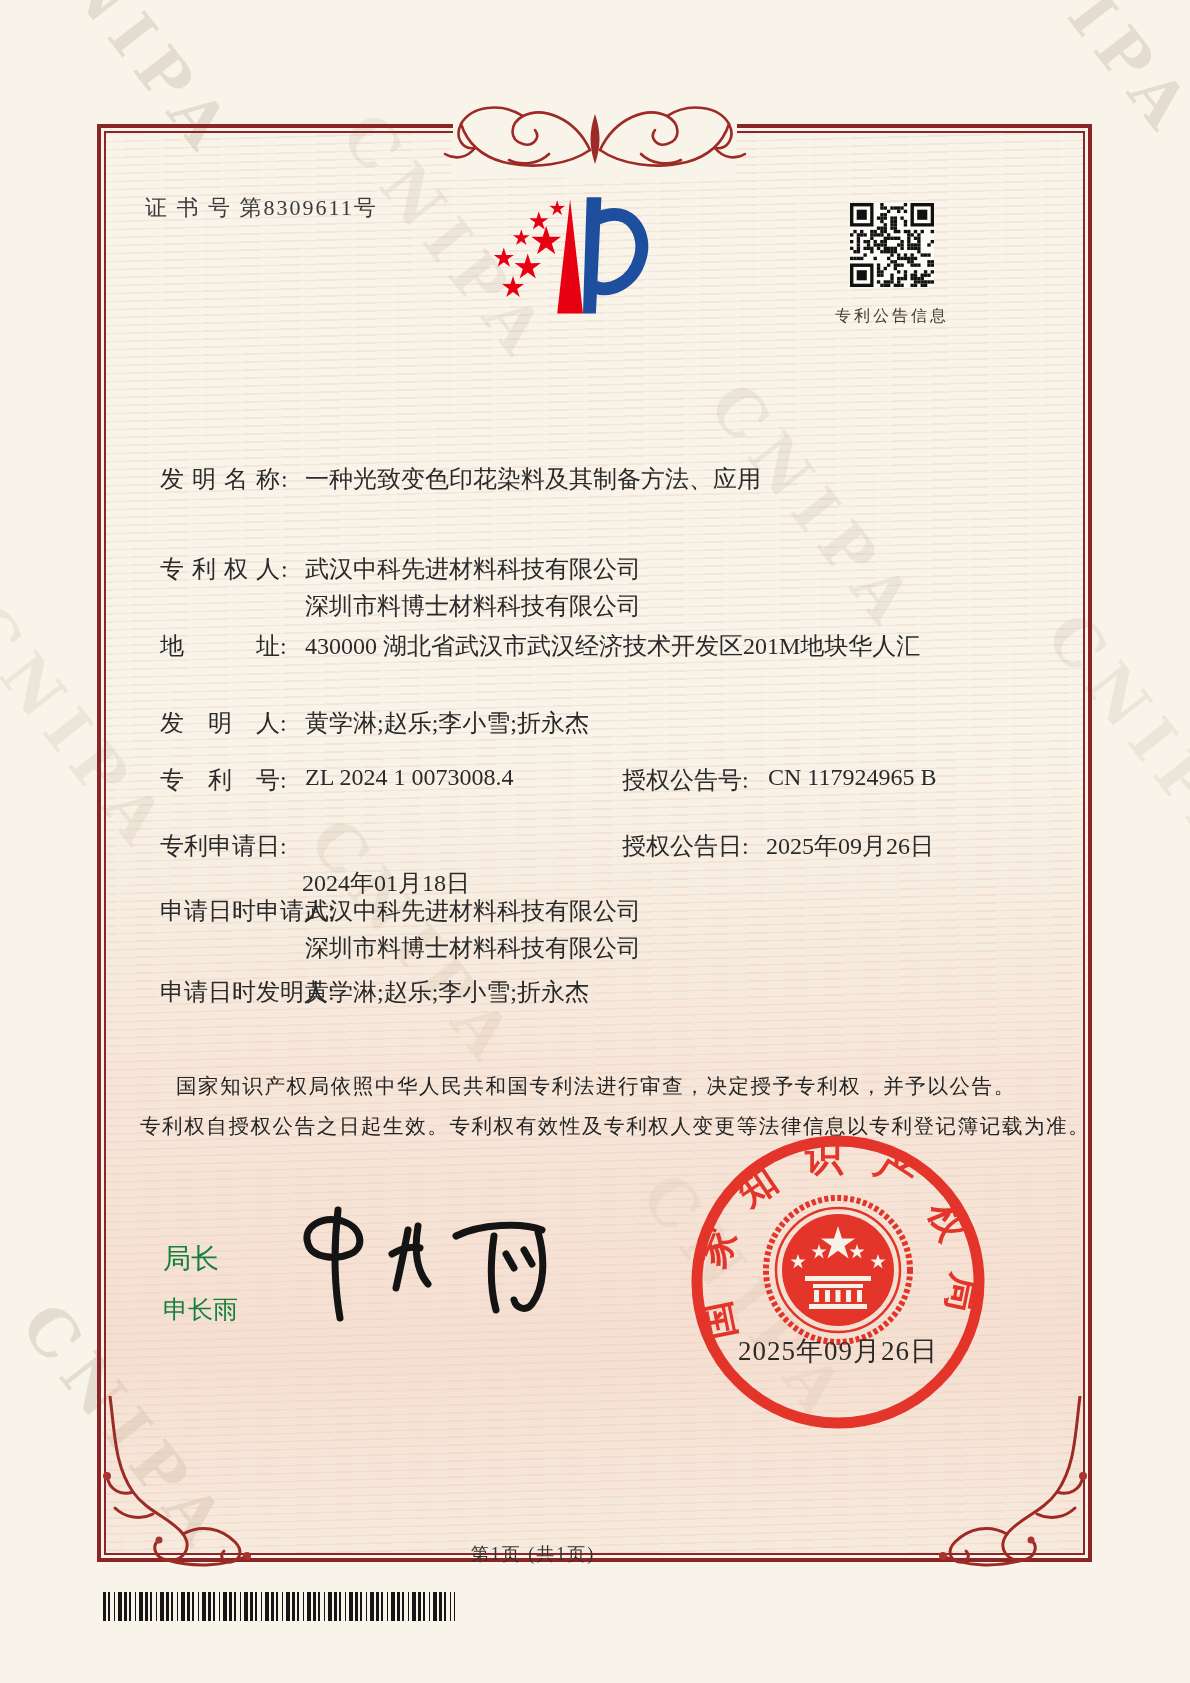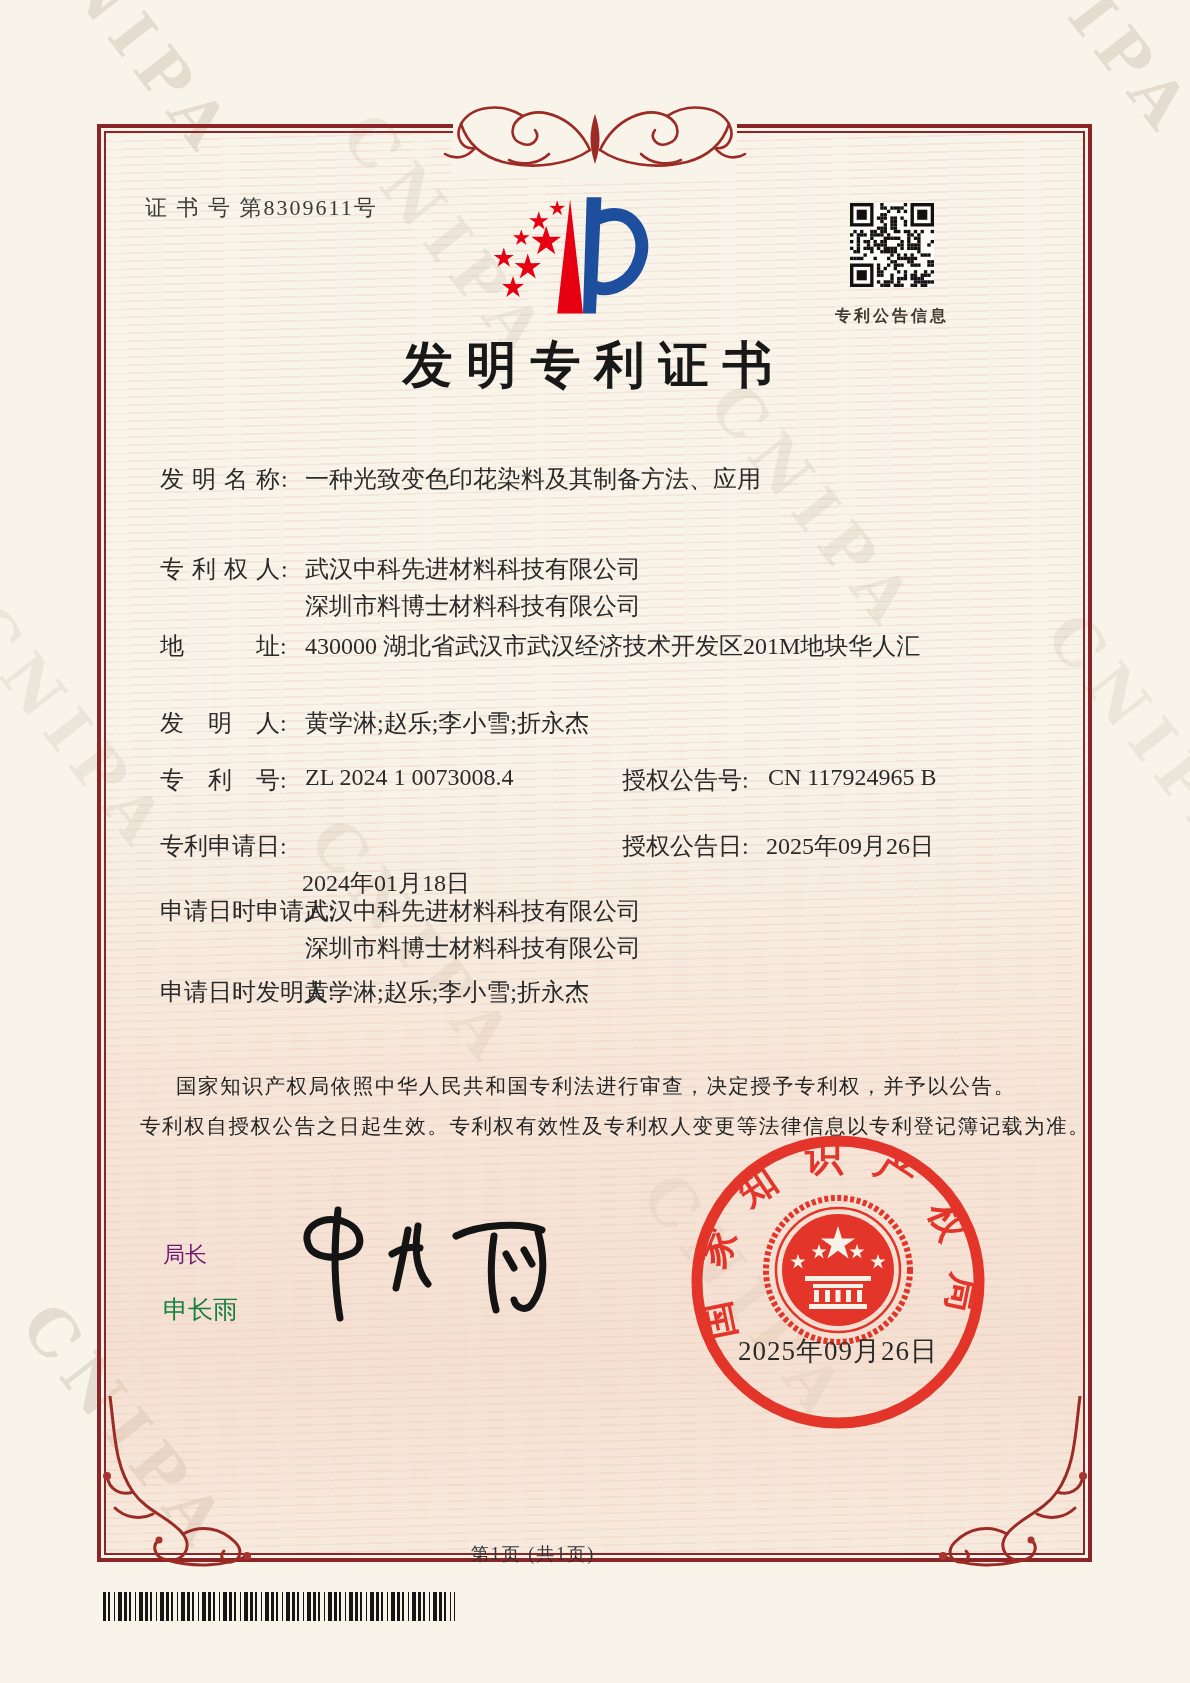--- a/index.html
+++ b/index.html
@@ -320,23 +320,22 @@
           <rect x="3.4" y="3.4" width="16.8" height="16.8" fill="#fdfcf8"></rect>
           <rect x="6.7" y="6.7" width="10.1" height="10.1"></rect>
         </g>
       <g transform="translate(0,60.5)">
           <rect width="23.5" height="23.5"></rect>
           <rect x="3.4" y="3.4" width="16.8" height="16.8" fill="#fdfcf8"></rect>
           <rect x="6.7" y="6.7" width="10.1" height="10.1"></rect>
         </g>
     </g>
   </svg>
-  <div class="t qr-label" style="left:817px;top:306px;width:150px;font-weight:bold;">专利公告信息</div>
-
-  <div class="t title" style="left:97px;top:332px;width:995px;">发明专利证书</div>
+  <div class="t qr-label" style="left:817px;top:306px;width:150px;">专利公告信息</div>
+
 
   <div class="t field" style="left:160px;top:463px;letter-spacing:1px;">发 明 名 称:</div>
   <div class="t field" style="left:305px;top:463px;">一种光致变色印花染料及其制备方法、应用</div>
 
   <div class="t field" style="left:160px;top:553px;letter-spacing:1px;">专 利 权 人:</div>
   <div class="t field" style="left:305px;top:553px;">武汉中科先进材料科技有限公司</div>
   <div class="t field" style="left:305px;top:590px;">深圳市料博士材料科技有限公司</div>
 
   <div class="t field" style="left:160px;top:630px;">地　　　址:</div>
   <div class="t field" style="left:305px;top:630px;">430000 湖北省武汉市武汉经济技术开发区201M地块华人汇</div>
@@ -357,21 +356,21 @@
   <div class="t field" style="left:160px;top:895px;">申请日时申请人:</div>
   <div class="t field" style="left:305px;top:895px;">武汉中科先进材料科技有限公司</div>
   <div class="t field" style="left:305px;top:932px;">深圳市料博士材料科技有限公司</div>
 
   <div class="t field" style="left:160px;top:976px;">申请日时发明人:</div>
   <div class="t field" style="left:305px;top:976px;">黄学淋;赵乐;李小雪;折永杰</div>
 
   <div class="t legal" style="left:140px;top:1112px;">专利权自授权公告之日起生效。专利权有效性及专利权人变更等法律信息以专利登记簿记载为准。</div>
   <div class="t legal" style="left:176px;top:1072px;">国家知识产权局依照中华人民共和国专利法进行审查，决定授予专利权，并予以公告。</div>
 
-  <div class="t sans" style="left:163px;top:1240px;font-size:22px;color:#701a75;">局长</div>
+  <div class="t sans" style="left:163px;top:1240px;font-size:28px;color:#15803d;">局长</div>
   <div class="t sans" style="left:163px;top:1293px;font-size:25px;color:#15803d;">申长雨</div>
 
   <svg style="position:absolute;left:280px;top:1192px;" width="300" height="140" viewBox="0 0 300 140">
     <g fill="none" stroke="#141414" stroke-width="7" stroke-linecap="round" stroke-linejoin="round">
       <path d="M58,18 C54,52 54,92 60,126"></path>
       <path d="M28,52 C22,34 42,24 62,29 C82,35 86,56 70,62 C56,68 32,66 28,52"></path>
       <path d="M128,38 C124,60 120,78 116,96"></path>
       <path d="M112,62 C122,56 132,54 140,56"></path>
       <path d="M138,34 C134,58 136,78 148,92"></path>
       <path d="M176,44 C200,32 242,30 262,38"></path>

